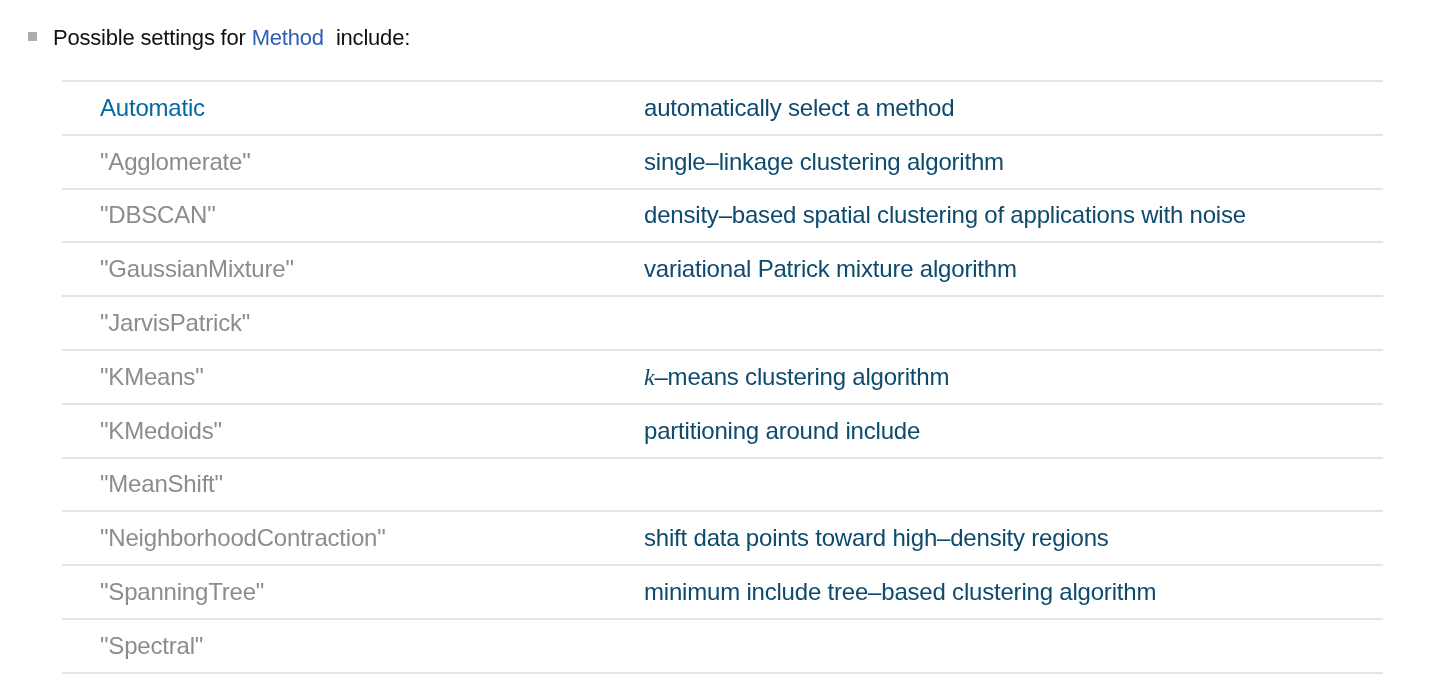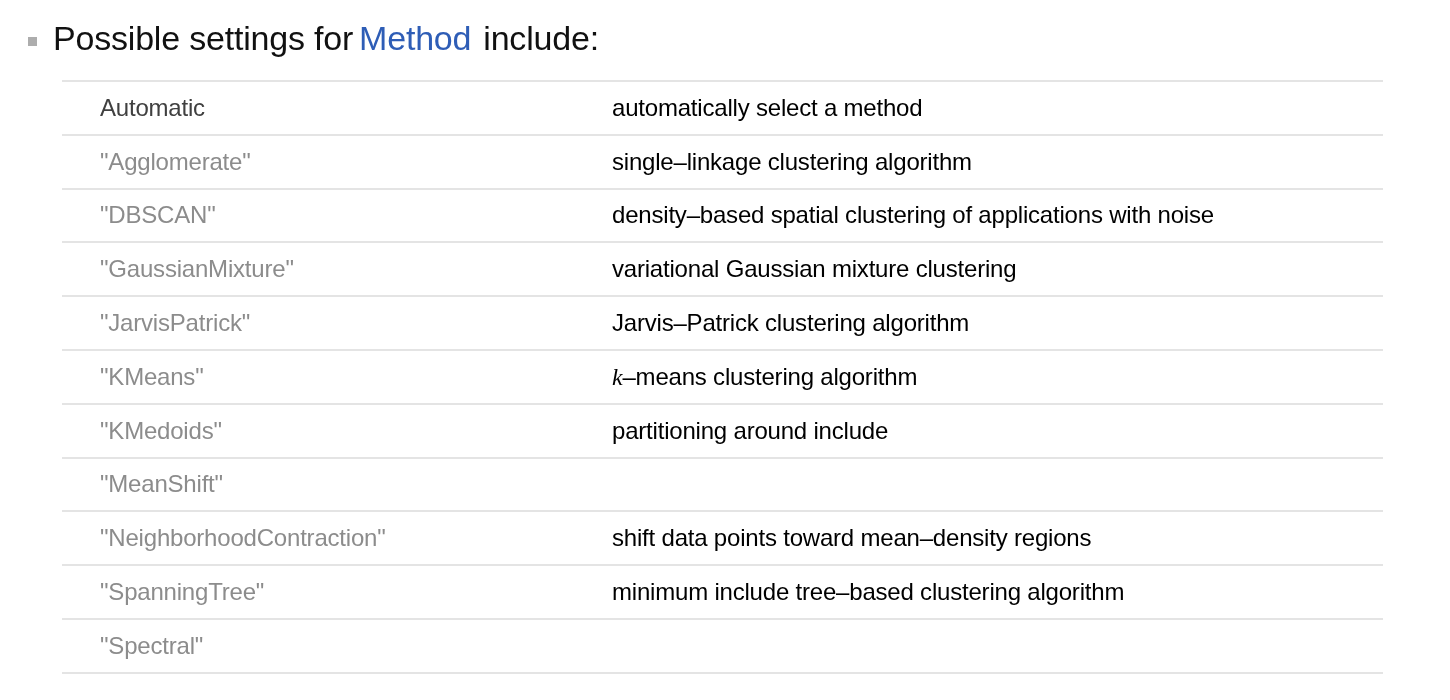--- a/index.html
+++ b/index.html
@@ -8,21 +8,21 @@
     background: #ffffff;
     font-family: "Liberation Sans", sans-serif;
     color: #111111;
     width: 1450px;
     overflow: hidden;
   }
 
   
   .header {
     margin: 22px 0 12px 28px;
-    font-size: 34px;
+    font-size: 22px;
     line-height: 32px;
     letter-spacing: -0.2px;
     white-space: nowrap;
   }
   .bullet {
     display: inline-block;
     width: 9px;
     height: 9px;
     background: #adadad;
     margin-right: 16px;
@@ -52,26 +52,27 @@
     letter-spacing: -0.2px;
     white-space: nowrap;
   }
   .setting {
     flex: 0 0 512px;
     padding-left: 38px;
     overflow: hidden;
   }
   .setting.str { color: #8c8c8c; }
   .setting.link {
-    color: #404040;
+    color: #0369a1;
     cursor: pointer;
   }
   .desc {
     flex: 1 1 auto;
-    color: #000000;
+    color: #0c4a6e;
+    margin-left: 32px;
   }
   .desc i {
     font-style: italic;
     font-family: "Liberation Serif", serif;
     font-size: 24px;
   }
 </style>
 </head>
 <body>
 
@@ -87,40 +88,39 @@
     <div class="row">
       <div class="cell setting str">"Agglomerate"</div>
       <div class="cell desc">single–linkage clustering algorithm</div>
     </div>
     <div class="row">
       <div class="cell setting str">"DBSCAN"</div>
       <div class="cell desc">density–based spatial clustering of applications with noise</div>
     </div>
     <div class="row">
       <div class="cell setting str">"GaussianMixture"</div>
-      <div class="cell desc">variational Gaussian mixture clustering</div>
+      <div class="cell desc">variational Patrick mixture algorithm</div>
     </div>
     <div class="row">
       <div class="cell setting str">"JarvisPatrick"</div>
-      <div class="cell desc">Jarvis–Patrick clustering algorithm</div>
     </div>
     <div class="row">
       <div class="cell setting str">"KMeans"</div>
       <div class="cell desc"><i>k</i>–means clustering algorithm</div>
     </div>
     <div class="row">
       <div class="cell setting str">"KMedoids"</div>
       <div class="cell desc">partitioning around include</div>
     </div>
     <div class="row">
       <div class="cell setting str">"MeanShift"</div>
     </div>
     <div class="row">
       <div class="cell setting str">"NeighborhoodContraction"</div>
-      <div class="cell desc">shift data points toward mean–density regions</div>
+      <div class="cell desc">shift data points toward high–density regions</div>
     </div>
     <div class="row">
       <div class="cell setting str">"SpanningTree"</div>
       <div class="cell desc">minimum include tree–based clustering algorithm</div>
     </div>
     <div class="row">
       <div class="cell setting str">"Spectral"</div>
     </div>
   </div>
 

